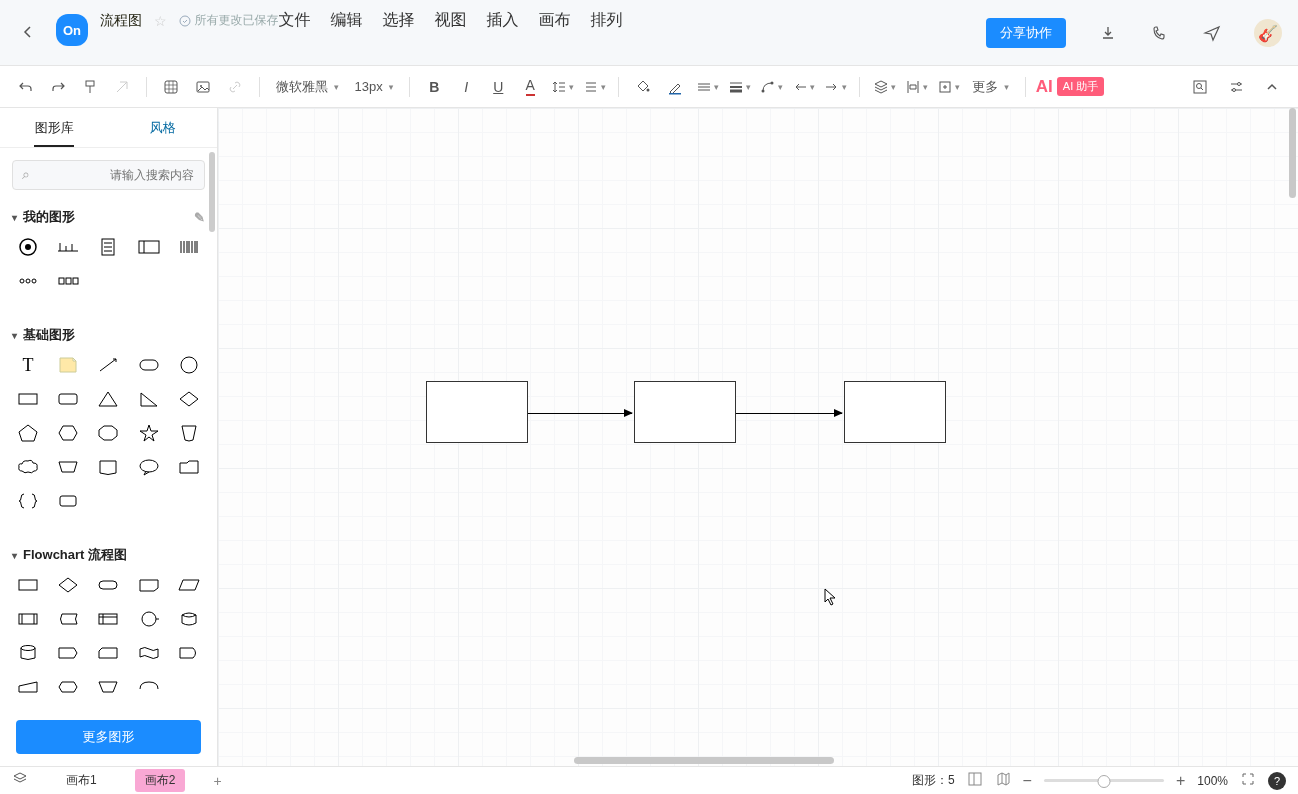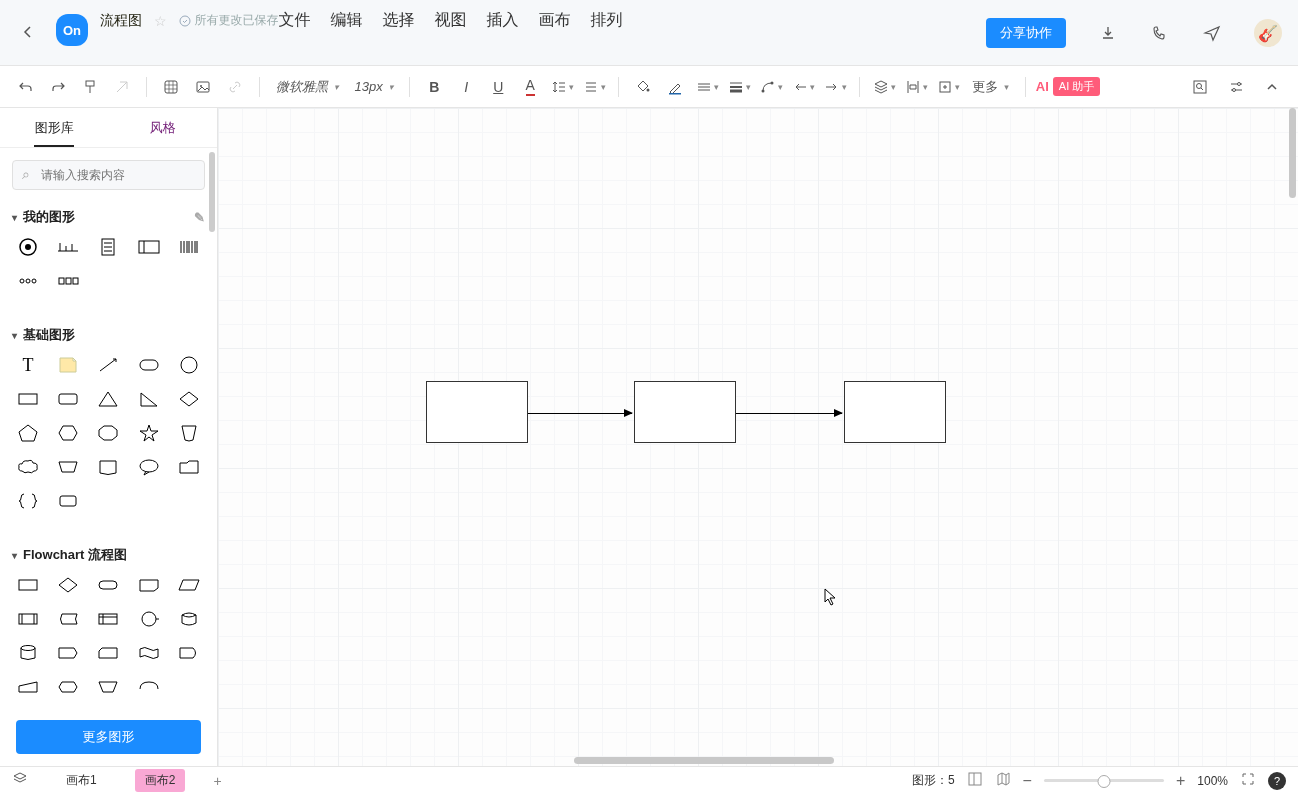--- a/index.html
+++ b/index.html
@@ -20,38 +20,38 @@
 .header-right { display: flex; align-items: center; gap: 32px; margin-top: 18px; }
 .share-btn { background: #1b8cff; color: #fff; border-radius: 4px; padding: 6px 14px; font-size: 13px; cursor: pointer; border:none;}
 .hdr-icon { width:20px; height:20px; color:#555; cursor:pointer; display:flex; align-items:center; justify-content:center; }
 .avatar { width:28px; height:28px; border-radius:50%; background:#f0e6d0; display:flex; align-items:center; justify-content:center; font-size:16px;}
 
 
 .toolbar { height: 42px; border-bottom: 1px solid #e5e5e5; display: flex; align-items: center; padding: 0 12px; gap: 4px; background:#fff; }
 .tb-btn { min-width: 28px; height: 28px; display: flex; align-items: center; justify-content: center; color: #555; cursor: pointer; border-radius:3px; font-size:14px;}
 .tb-btn.disabled { color: #ccc; }
 .tb-sep { width: 1px; height: 20px; background: #e0e0e0; margin: 0 6px; }
-.tb-select { display: flex; align-items: center; gap: 4px; color: #555; font-size: 13px; padding: 0 6px; cursor:pointer;font-style:italic;}
+.tb-select { display: flex; align-items: center; gap: 4px; color: #555; font-size: 13px; padding: 0 6px; cursor:pointer;}
 .tb-more { display:flex; align-items:center; gap:4px; color:#555; font-size:13px; cursor:pointer; padding:0 6px;}
 .ai-badge { display:flex; align-items:center; gap:4px;}
 .ai-pill { background:#ff5c7a; color:#fff; font-size:11px; padding:2px 6px; border-radius:3px; font-weight:500;}
-.ai-text { color:#ff5c7a; font-size:13px; font-weight:600;}
+.ai-text { color:#ff5c7a; font-size:17px; font-weight:600;}
 .toolbar-right { margin-left: auto; display:flex; align-items:center; gap:8px;}
 
 
 .main { display: flex; height: calc(794px - 66px - 42px - 28px); }
 
 
 .sidebar { width: 218px; border-right: 1px solid #e5e5e5; display: flex; flex-direction: column; background:#fff; position:relative;}
 .sb-tabs { display: flex; height: 40px; border-bottom: 1px solid #eee; }
-.sb-tab { flex: 1; display: flex; align-items: center; justify-content: center; font-size: 13px; color: #701a75; cursor: pointer; position:relative;}
+.sb-tab { flex: 1; display: flex; align-items: center; justify-content: center; font-size: 13px; color: #0369a1; cursor: pointer; position:relative;}
 .sb-tab.active { color: #222; font-weight:500;}
 .sb-tab.active::after { content:''; position:absolute; bottom:0; left:50%; transform:translateX(-50%); width:40px; height:2px; background:#222;}
 .sb-search { margin: 12px; }
-.sb-search input { width: 100%; height: 30px; border: 1px solid #e0e0e0; border-radius: 4px; padding: 0 10px 0 28px; font-size: 12px; background:#f7f8fa;}
+.sb-search input { width: 100%; height: 30px; border: 1px solid #e0e0e0; border-radius: 4px; padding: 0 10px 0 28px; font-size: 12px; background:#f7f8fa;text-align:right;}
 .sb-search { position:relative;}
 .sb-search::before { content:'⌕'; position:absolute; left:10px; top:6px; color:#aaa; font-size:14px;}
 .sb-section { padding: 6px 12px; }
 .sb-section-hdr { display: flex; align-items: center; font-size: 13px; font-weight: 600; color: #222; margin-bottom: 8px; justify-content:space-between;}
 .sb-section-hdr .arrow { font-size:10px; margin-right:6px; color:#555;}
 .edit-icon { color:#aaa; font-size:13px;}
 .shape-grid { display: grid; grid-template-columns: repeat(5, 1fr); gap: 8px; }
 .shape-cell { width: 32px; height: 26px; display: flex; align-items: center; justify-content: center; cursor: pointer; }
 .shape-cell svg { width:24px; height:20px; }
 .sb-scroll { flex:1; overflow-y:auto; }

